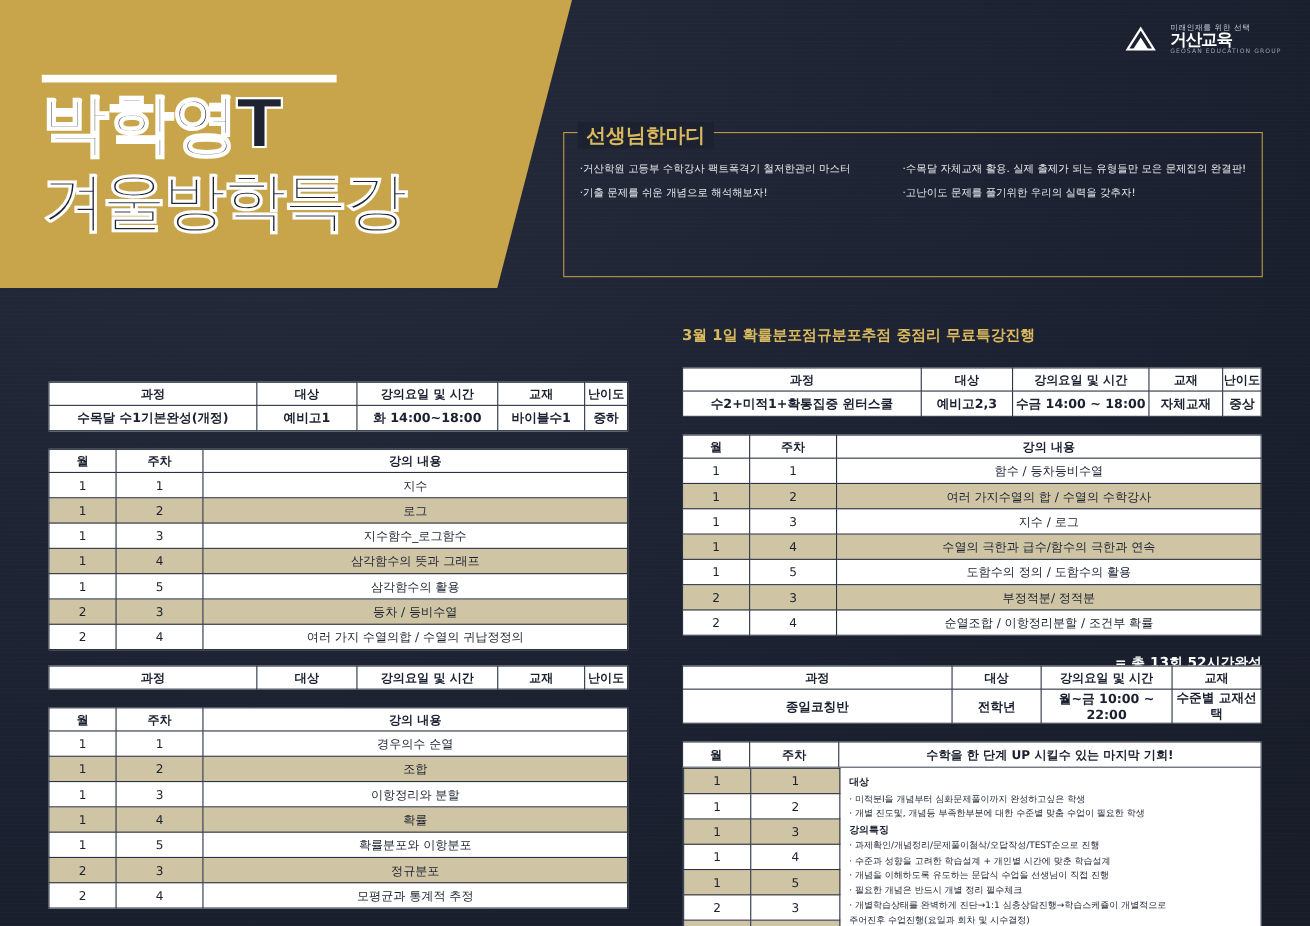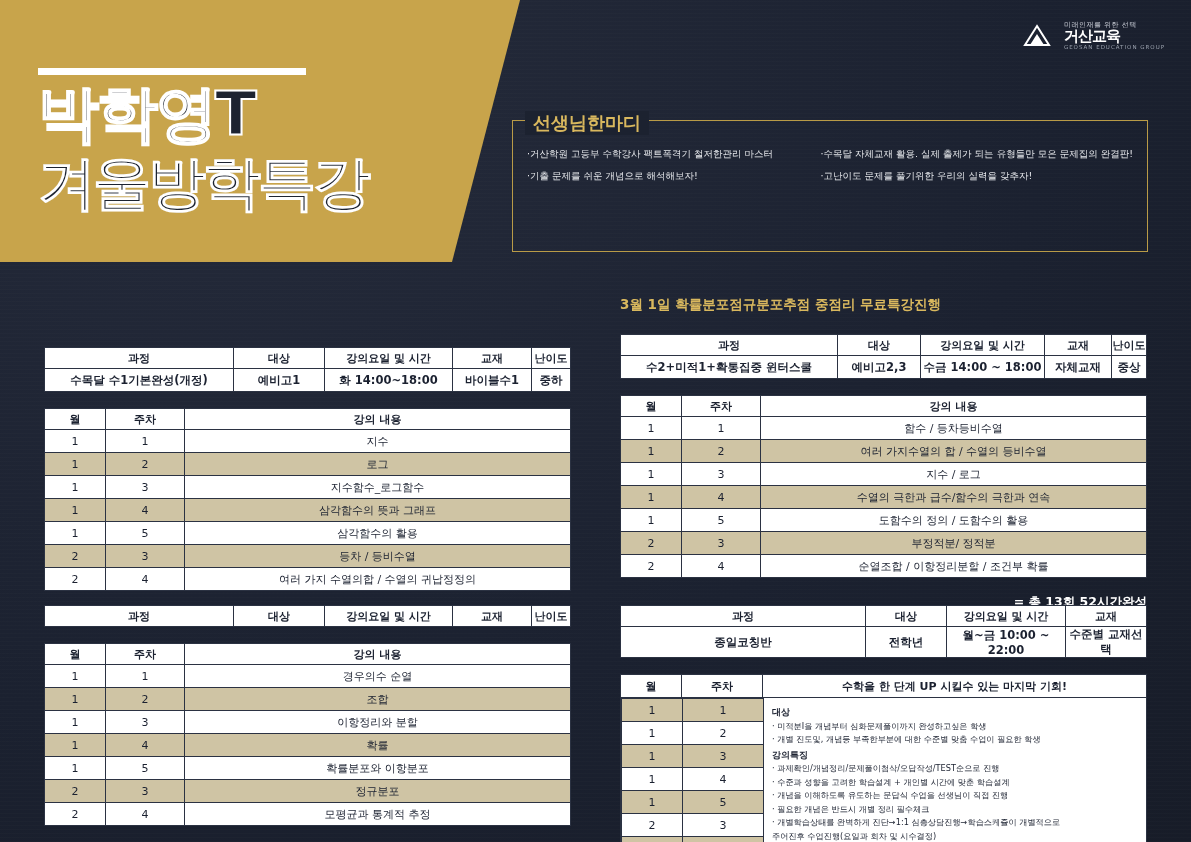--- a/index.html
+++ b/index.html
@@ -235,21 +235,21 @@
       </thead>
       <tbody>
         <tr>
             <td>1</td>
             <td>1</td>
             <td>함수 / 등차등비수열</td>
           </tr>
         <tr class="alt">
             <td>1</td>
             <td>2</td>
-            <td>여러 가지수열의 합 / 수열의 등비수열</td>
+            <td>여러 가지수열의 합 / 수열의 수학강사</td>
           </tr>
         <tr>
             <td>1</td>
             <td>3</td>
             <td>지수 / 로그</td>
           </tr>
         <tr class="alt">
             <td>1</td>
             <td>4</td>
             <td>수열의 극한과 급수/함수의 극한과 연속</td>

